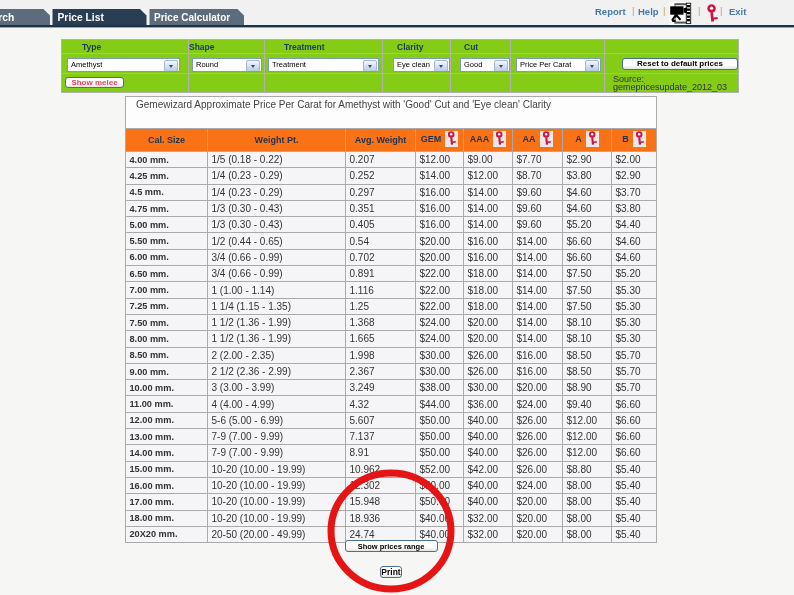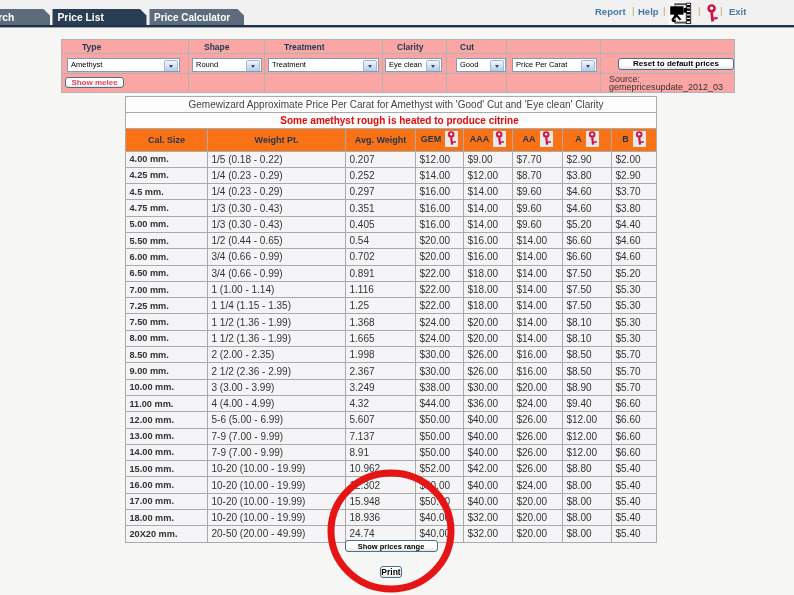--- a/index.html
+++ b/index.html
@@ -6,33 +6,33 @@
 body{width:794px;height:595px;position:relative;overflow:hidden;background:#f6f6f5;font-family:"Liberation Sans",sans-serif}
 #topstrip{position:absolute;left:0;top:0;width:794px;height:25px;background:#f0f1f0}
 #tabsvg{position:absolute;left:0;top:0}
 #links{position:absolute;left:560px;top:0px;width:234px;height:25px;font-size:9.5px;font-weight:bold;color:#4678a8}
 #links span.t{position:absolute;top:6px}
 #links span.p{position:absolute;top:5px;color:#c9a15e;font-weight:normal}
 #camico{position:absolute;left:109px;top:2px;width:23px;height:23px;background:#fff}
 #keyico{position:absolute;left:146px;top:4px}
 
 #filter{position:absolute;left:61px;top:39px}
-#ft{border-collapse:collapse;table-layout:fixed;background:#fca5a5}
+#ft{border-collapse:collapse;table-layout:fixed;background:#84cc16}
 #ft td{border:1px solid #b2b2b2;padding:0;vertical-align:top;font-size:8.5px;color:#223c55}
 #ft tr.hd td{height:13px;font-weight:bold;vertical-align:middle}
 .sel{position:relative;background:#fff;border:1px solid #7f9db9;height:12px;font-size:7.5px;line-height:12px;color:#000;padding-left:3px;white-space:nowrap;overflow:hidden}
 .sel .db{position:absolute;right:1px;top:1px;width:12px;height:10px;background:linear-gradient(180deg,#f4f8fd 0%,#d8e2f2 45%,#bacbe5 100%);border:1px solid #a5b8d2;border-radius:2px}
 .sel .db:after{content:"";position:absolute;left:3.5px;top:4px;width:0;height:0;border-left:2.5px solid transparent;border-right:2.5px solid transparent;border-top:3.5px solid #2c4a6b}
 .xpbtn{display:inline-block;border:1.5px solid #4a7090;border-radius:3px;background:linear-gradient(180deg,#ffffff 60%,#e4e4e0 100%);font-size:8px;font-weight:bold;color:#000;text-align:center}
 
 #main{position:absolute;left:125px;top:96px}
 #mt{border-collapse:separate;border-spacing:0;table-layout:fixed;width:532px;background:#f5f5f7;border-top:1px solid #aaa;border-left:1px solid #aaa}
 #mt td{border-right:1px solid #aaa;border-bottom:1px solid #aaa;padding:0 0 0 3.5px;font-size:10px;color:#333;height:15.3px;vertical-align:middle;overflow:hidden;white-space:nowrap}
 #mt td.b{font-weight:bold;font-size:9.2px}
-#mt tr.tt td{background:#fdfdfd;text-align:center;font-size:10px;color:#444;height:15px;padding:0 0 0 10px}
+#mt tr.tt td{background:#fdfdfd;font-size:10px;color:#444;height:15px;padding:0 0 16px 10px}
 #mt tr.rr td{background:#fdfdfd;text-align:center;font-size:10px;color:#e30b0b;font-weight:bold;height:14.5px;padding:0 0 0 17px}
 #mt tr.hh td{background:#f97316;text-align:center;font-weight:bold;font-size:9px;color:#1f334d;height:22px;padding:0}
 #mt tr.hh td .ky{display:inline-block;vertical-align:middle;background:#e8e8e8;padding:0 2px;margin-left:4px;margin-top:-2px}
 .btncenter{position:absolute;left:125px;width:532px}
 .btncenter .xpbtn{display:block;margin:0 auto}
 svg.ov{position:absolute;left:0;top:0;pointer-events:none}
 </style>
 </head>
 <body>
 <div id="topstrip"></div>
@@ -86,39 +86,39 @@
         <col style="width:76px">
         <col style="width:118px">
         <col style="width:64px">
         <col style="width:60px">
         <col style="width:94px">
         <col style="width:123px">
       </colgroup>
   <tbody>
         <tr class="hd">
     <td style="padding-left:20px">Type</td>
-    <td style="padding-left:15px">Shape</td>
+    <td style="">Shape</td>
     <td style="padding-left:19px">Treatment</td>
     <td style="padding-left:14px">Clarity</td>
     <td style="padding-left:13px">Cut</td>
     <td></td>
           <td></td>
   </tr>
   <tr>
     <td style="height:15px;padding-top:3.5px">
             <div class="sel" style="margin-left:5px;width:108px">Amethyst<span class="db"></span></div>
           </td>
     <td style="padding-top:3.5px">
             <div class="sel" style="margin-left:3px;width:65px">Round<span class="db"></span></div>
           </td>
     <td style="padding-top:3.5px">
             <div class="sel" style="margin-left:3px;width:106px">Treatment<span class="db"></span></div>
           </td>
     <td style="padding-top:3.5px">
-            <div class="sel" style="margin-left:2px;width:52px">Eye clean<span class="db"></span></div>
+            <div class="sel" style="margin-left:10px;width:52px">Eye clean<span class="db"></span></div>
           </td>
     <td style="padding-top:3.5px">
             <div class="sel" style="margin-left:9px;width:45px">Good<span class="db"></span></div>
           </td>
     <td style="padding-top:3.5px">
             <div class="sel" style="margin-left:5px;width:80px">Price Per Carat<span class="db"></span></div>
           </td>
     <td style="padding-top:3.5px">
             <span class="xpbtn" style="display:block;margin-left:17px;width:114px;height:9px;line-height:8px;padding-top:1px">Reset to default prices</span>
           </td>
@@ -146,23 +146,20 @@
         <col style="width:70px">
         <col style="width:48px">
         <col style="width:49px">
         <col style="width:50px">
         <col style="width:49px">
         <col style="width:45px">
       </colgroup>
   <tbody>
         <tr class="tt">
           <td colspan="8">Gemewizard Approximate Price Per Carat for Amethyst with 'Good' Cut and 'Eye clean' Clarity</td>
-        </tr>
-  <tr class="rr">
-          <td colspan="8">Some amethyst rough is heated to produce citrine</td>
         </tr>
   <tr class="hh">
     <td>Cal. Size</td>
           <td>Weight Pt.</td>
           <td>Avg. Weight</td>
     <td>GEM<span class="ky"><svg width="9" height="14" viewBox="0 0 11 17">
                 <circle cx="5.1" cy="4.3" r="4.0" fill="#ce1444"></circle>
                 <circle cx="5.1" cy="3.9" r="1.5" fill="#fff"></circle>
                 <path fill="#ce1444" d="M3.9 7.9 L6.5 7.7 L7.0 12.8 L10.7 12.3 L11.0 14.1 L7.3 14.7 L7.5 16.4 L4.8 16.7 Z"></path>
               </svg></span></td>

